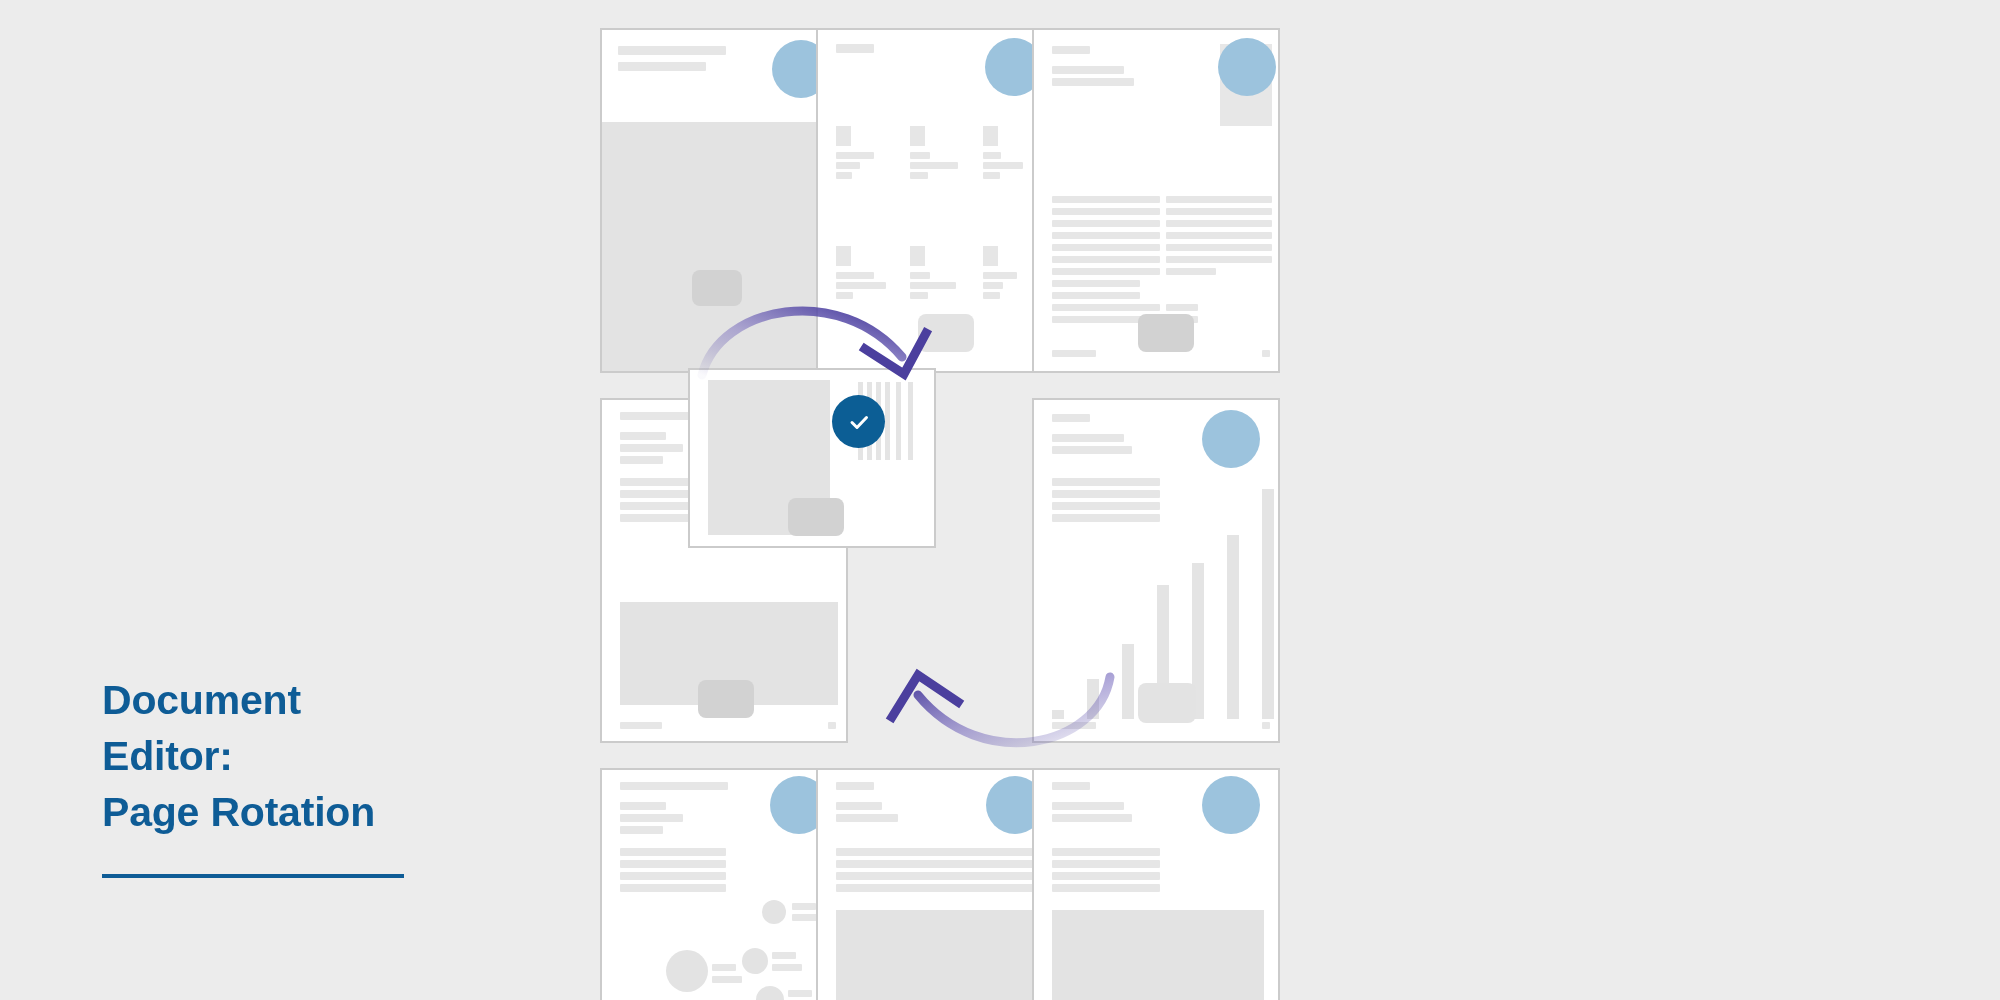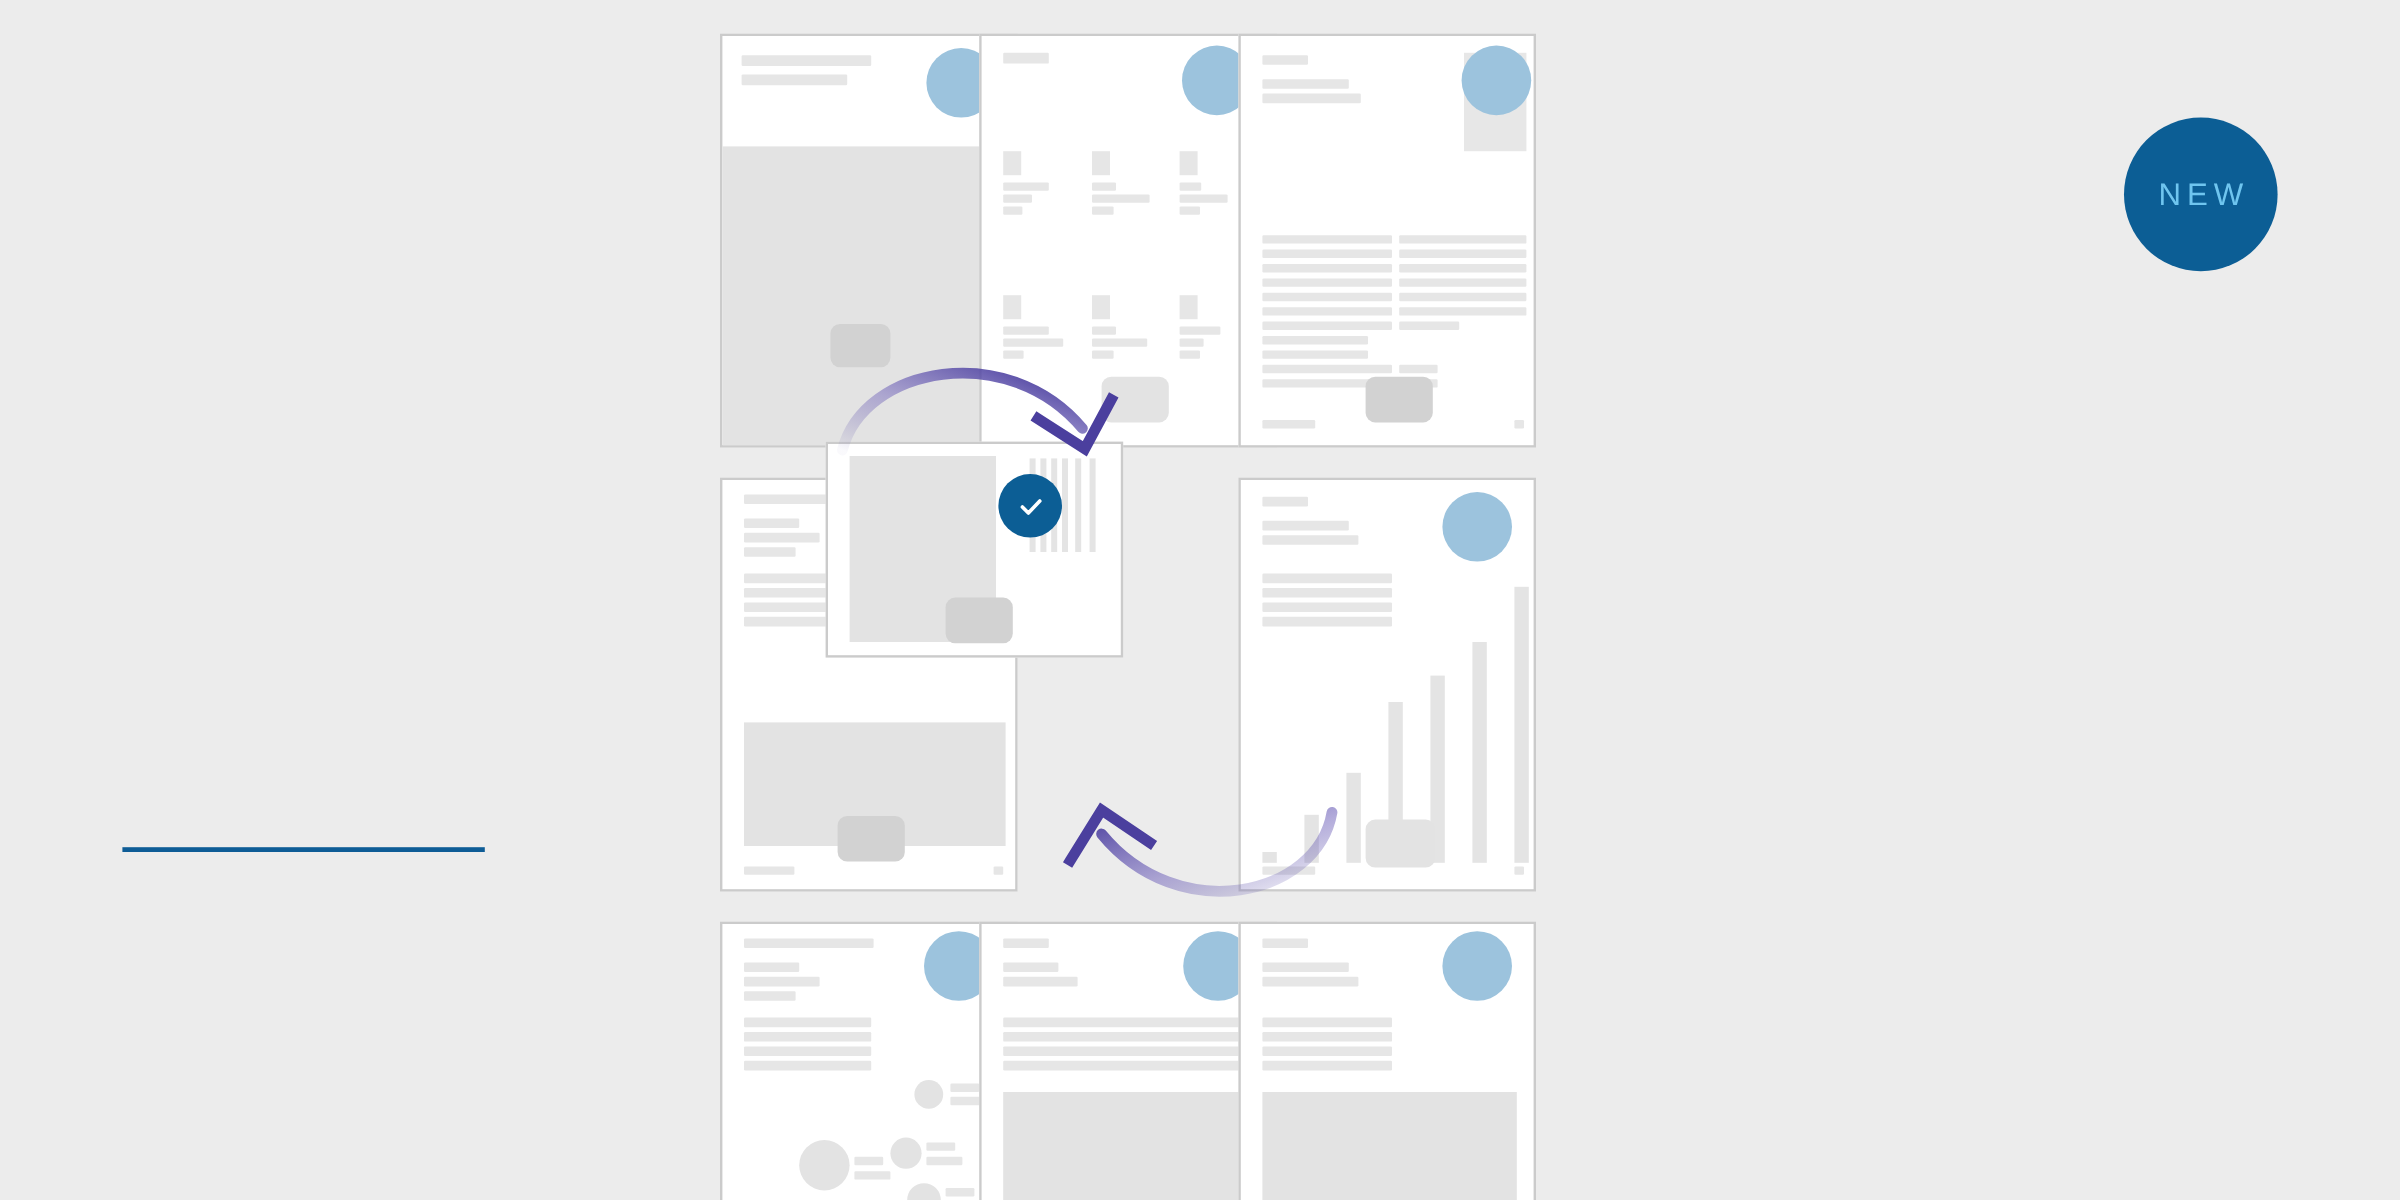--- a/index.html
+++ b/index.html
@@ -160,26 +160,26 @@
     position: absolute;
     pointer-events: none;
   }
 </style>
 </head>
 <body>
 
 <div id="stage">
 
   <div id="title-block">
+    <div id="page-title">Document
+Editor:
+Page Rotation</div>
     <div id="title-rule"></div>
   </div>
 
-  <div id="new-badge">
-    <span id="new-badge-label">NEW</span>
-  </div>
 
   <div id="page-grid">
 
     <div class="page-card portrait" style="left:0px; top:0px;">
       <div class="page-inner">
         <div class="bar" style="left:16px; top:16px; width:108px; height:9px;"></div>
         <div class="bar" style="left:16px; top:32px; width:88px; height:9px;"></div>
         <div class="avatar" style="left:170px; top:10px; width:58px; height:58px;"></div>
         <div class="block" style="left:0px; top:92px; width:248px; height:249px;"></div>
         <div class="chip" style="left:90px; top:240px; width:50px; height:36px;"></div>

